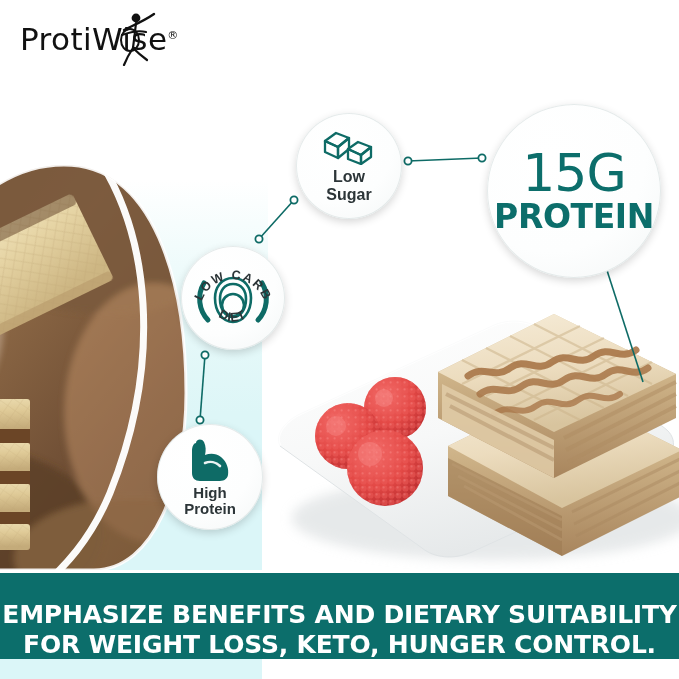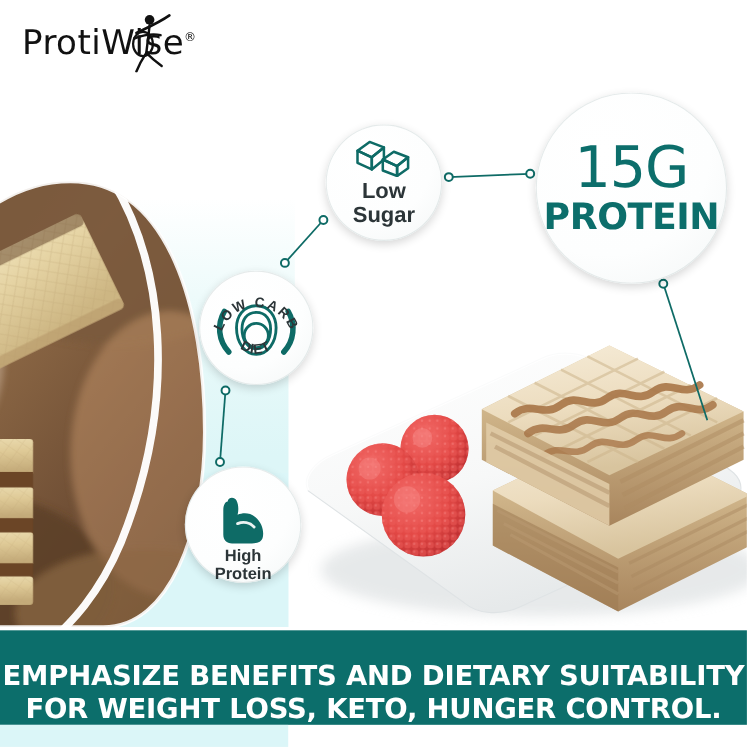--- a/index.html
+++ b/index.html
@@ -38,32 +38,32 @@
   .connectors{position:absolute;left:0;top:0;width:679px;height:679px;pointer-events:none;}
 
   
   .badge{position:absolute;border-radius:50%;background:
       radial-gradient(circle at 36% 30%, #ffffff 0%, #fdfefe 58%, #f3f6f6 100%);
     box-shadow:0 3px 9px rgba(0,0,0,.16), 0 0 0 1px rgba(200,210,210,.45) inset;
     display:flex;flex-direction:column;align-items:center;justify-content:center;}
   .badge-label{color:#2c3538;font-family:"Liberation Sans", sans-serif;font-weight:bold;
     text-align:center;line-height:1.08;}
 
-  #badge-protein{left:487px;top:84px;width:174px;height:174px;}
+  #badge-protein{left:487px;top:104px;width:174px;height:174px;}
   .protein-g{color:#0c6e6b;font-family:"DejaVu Sans", sans-serif;font-size:52px;font-weight:400;
     line-height:.98;letter-spacing:-1px;}
   .protein-word{color:#0c6e6b;font-family:"DejaVu Sans", sans-serif;font-size:33px;font-weight:bold;
     line-height:1.02;letter-spacing:-.4px;margin-top:1px;}
 
   #badge-lowsugar{left:296px;top:113px;width:106px;height:106px;}
-  #badge-lowsugar .badge-label{font-size:20px;margin-top:3px;}
+  #badge-lowsugar .badge-label{font-size:16px;margin-top:3px;}
 
   #badge-lowcarb{left:181px;top:246px;width:104px;height:104px;}
 
-  #badge-highprotein{left:168px;top:424px;width:106px;height:106px;justify-content:flex-end;}
+  #badge-highprotein{left:157px;top:424px;width:106px;height:106px;}
   #badge-highprotein .badge-label{font-size:15px;margin-top:2px;}
 
   .icon-wrap{display:flex;align-items:center;justify-content:center;}
 
   
   .food-photo{position:absolute;left:262px;top:268px;width:417px;height:302px;overflow:hidden;}
 
   
   .caption{position:absolute;left:0;top:573px;width:679px;height:86px;background:#0c6e6b;
     display:flex;flex-direction:column;align-items:center;justify-content:flex-end;gap:1px;}

